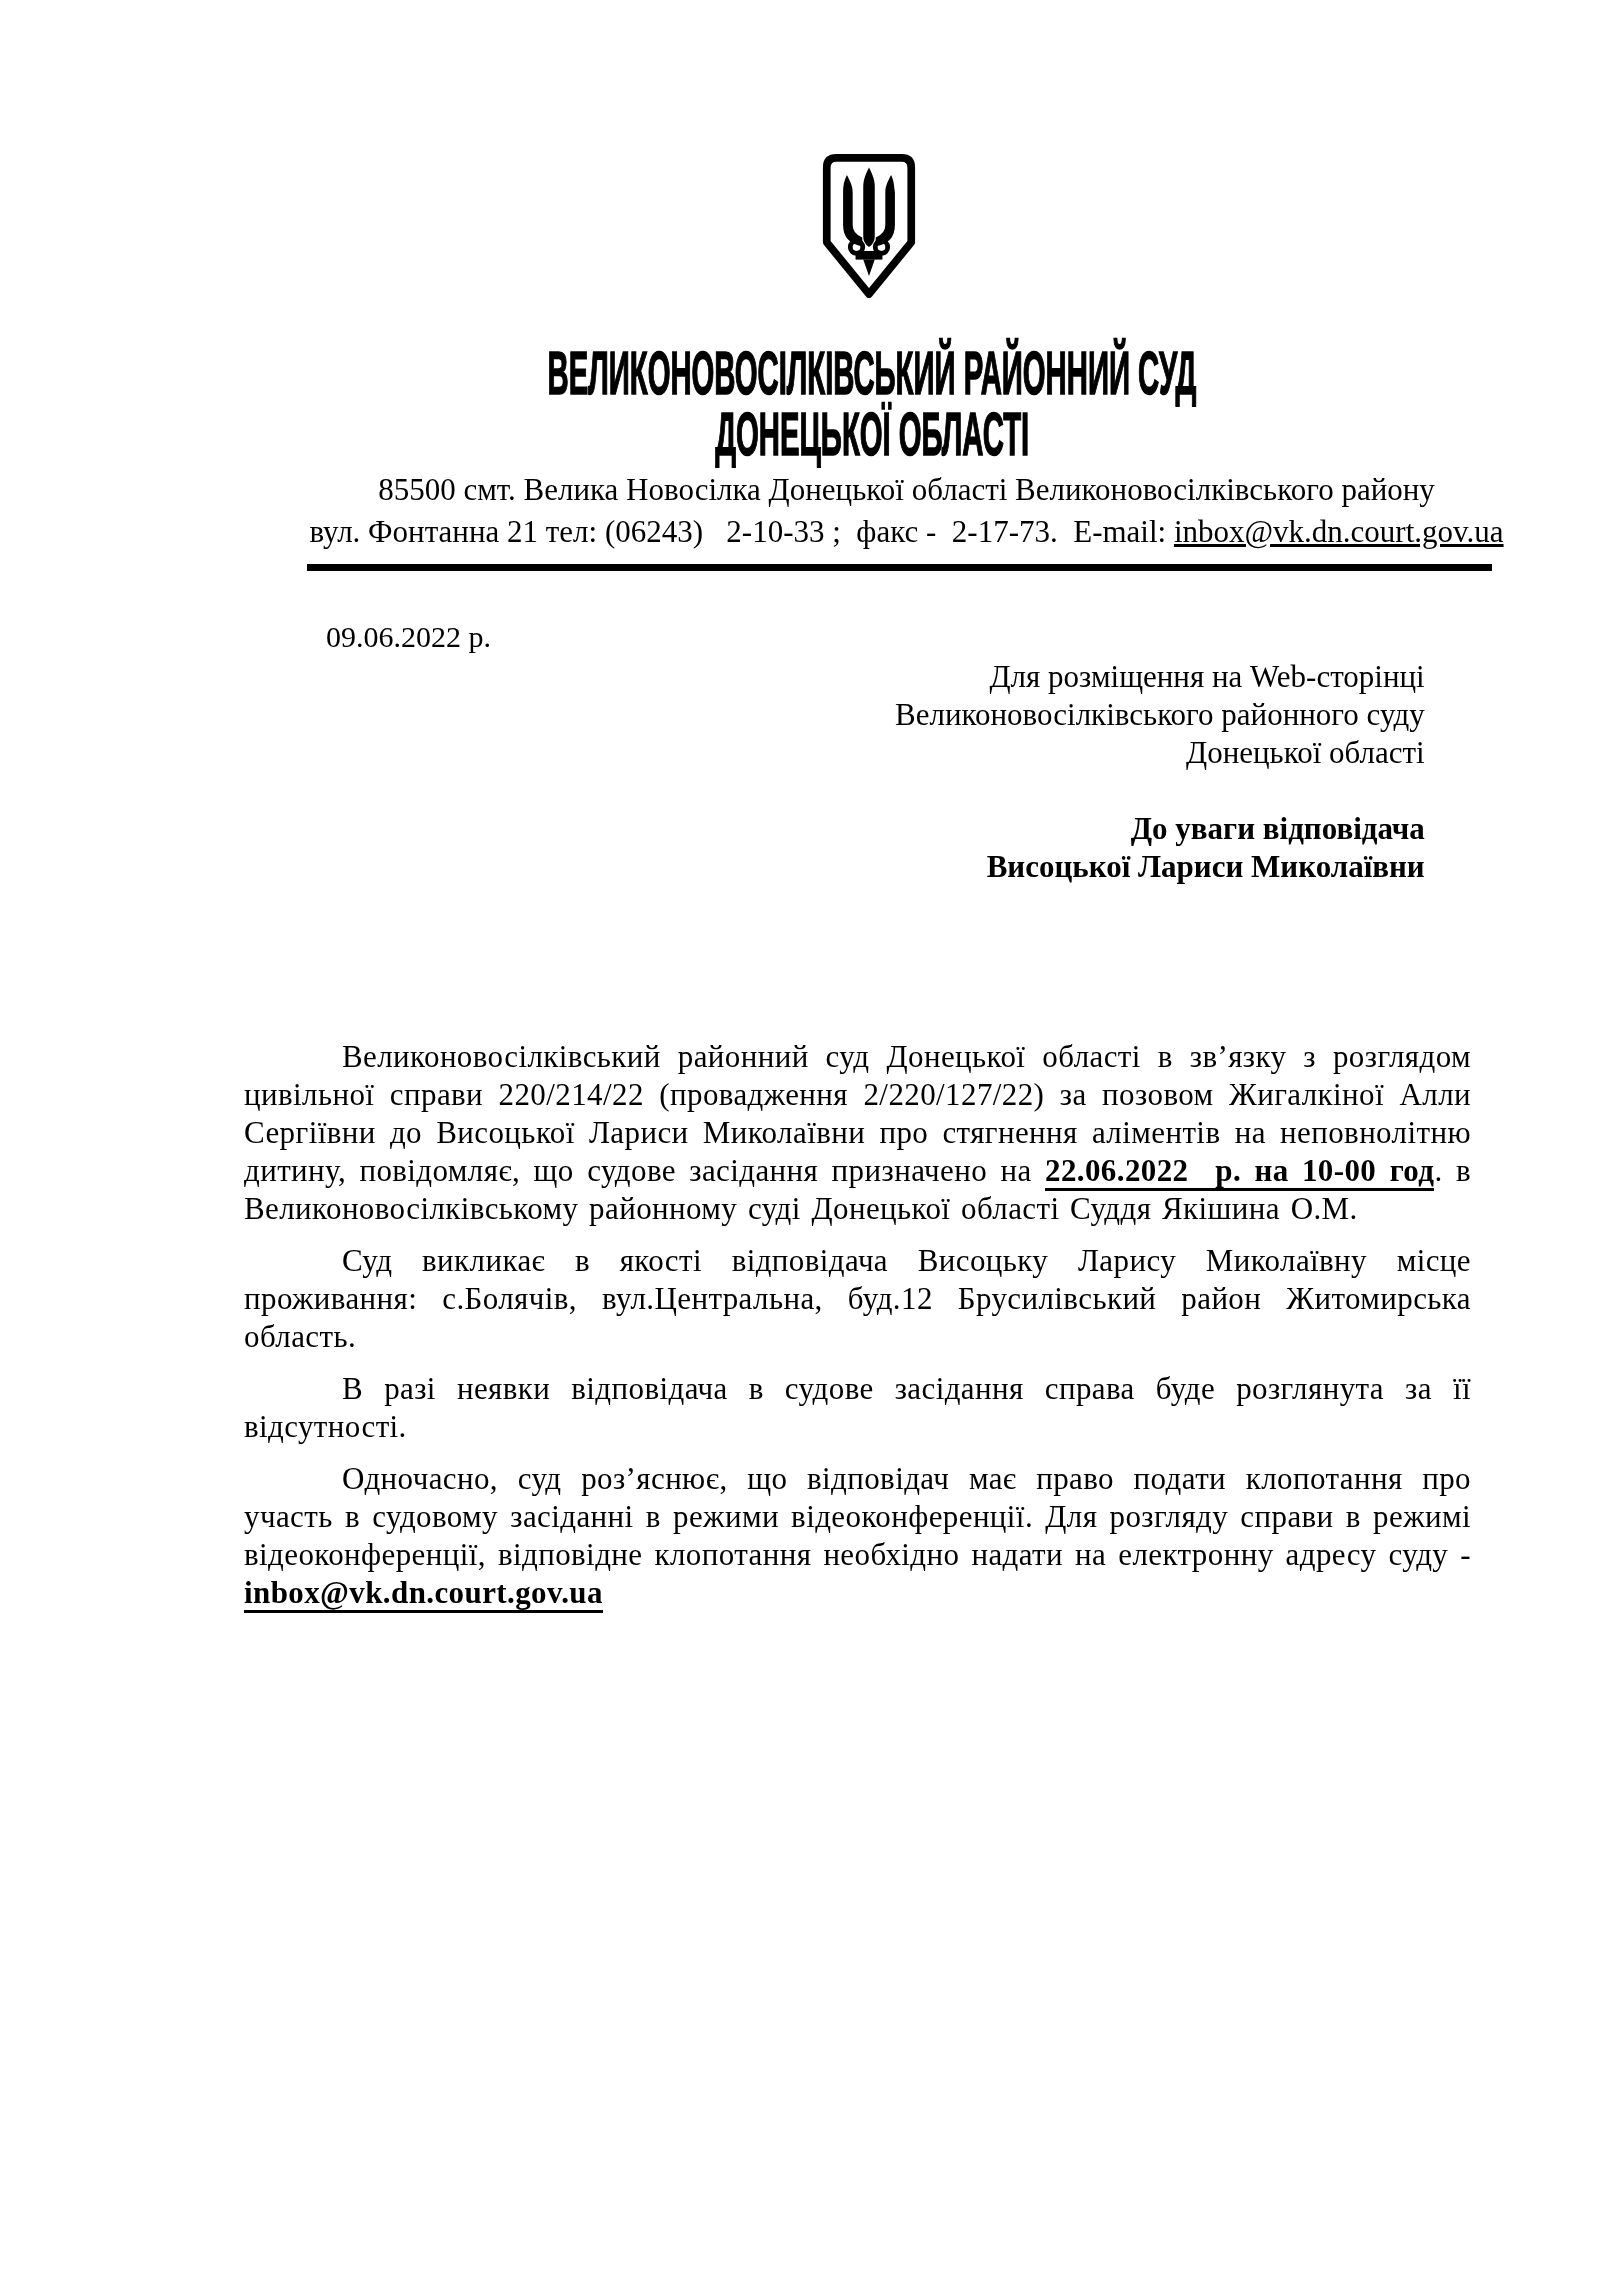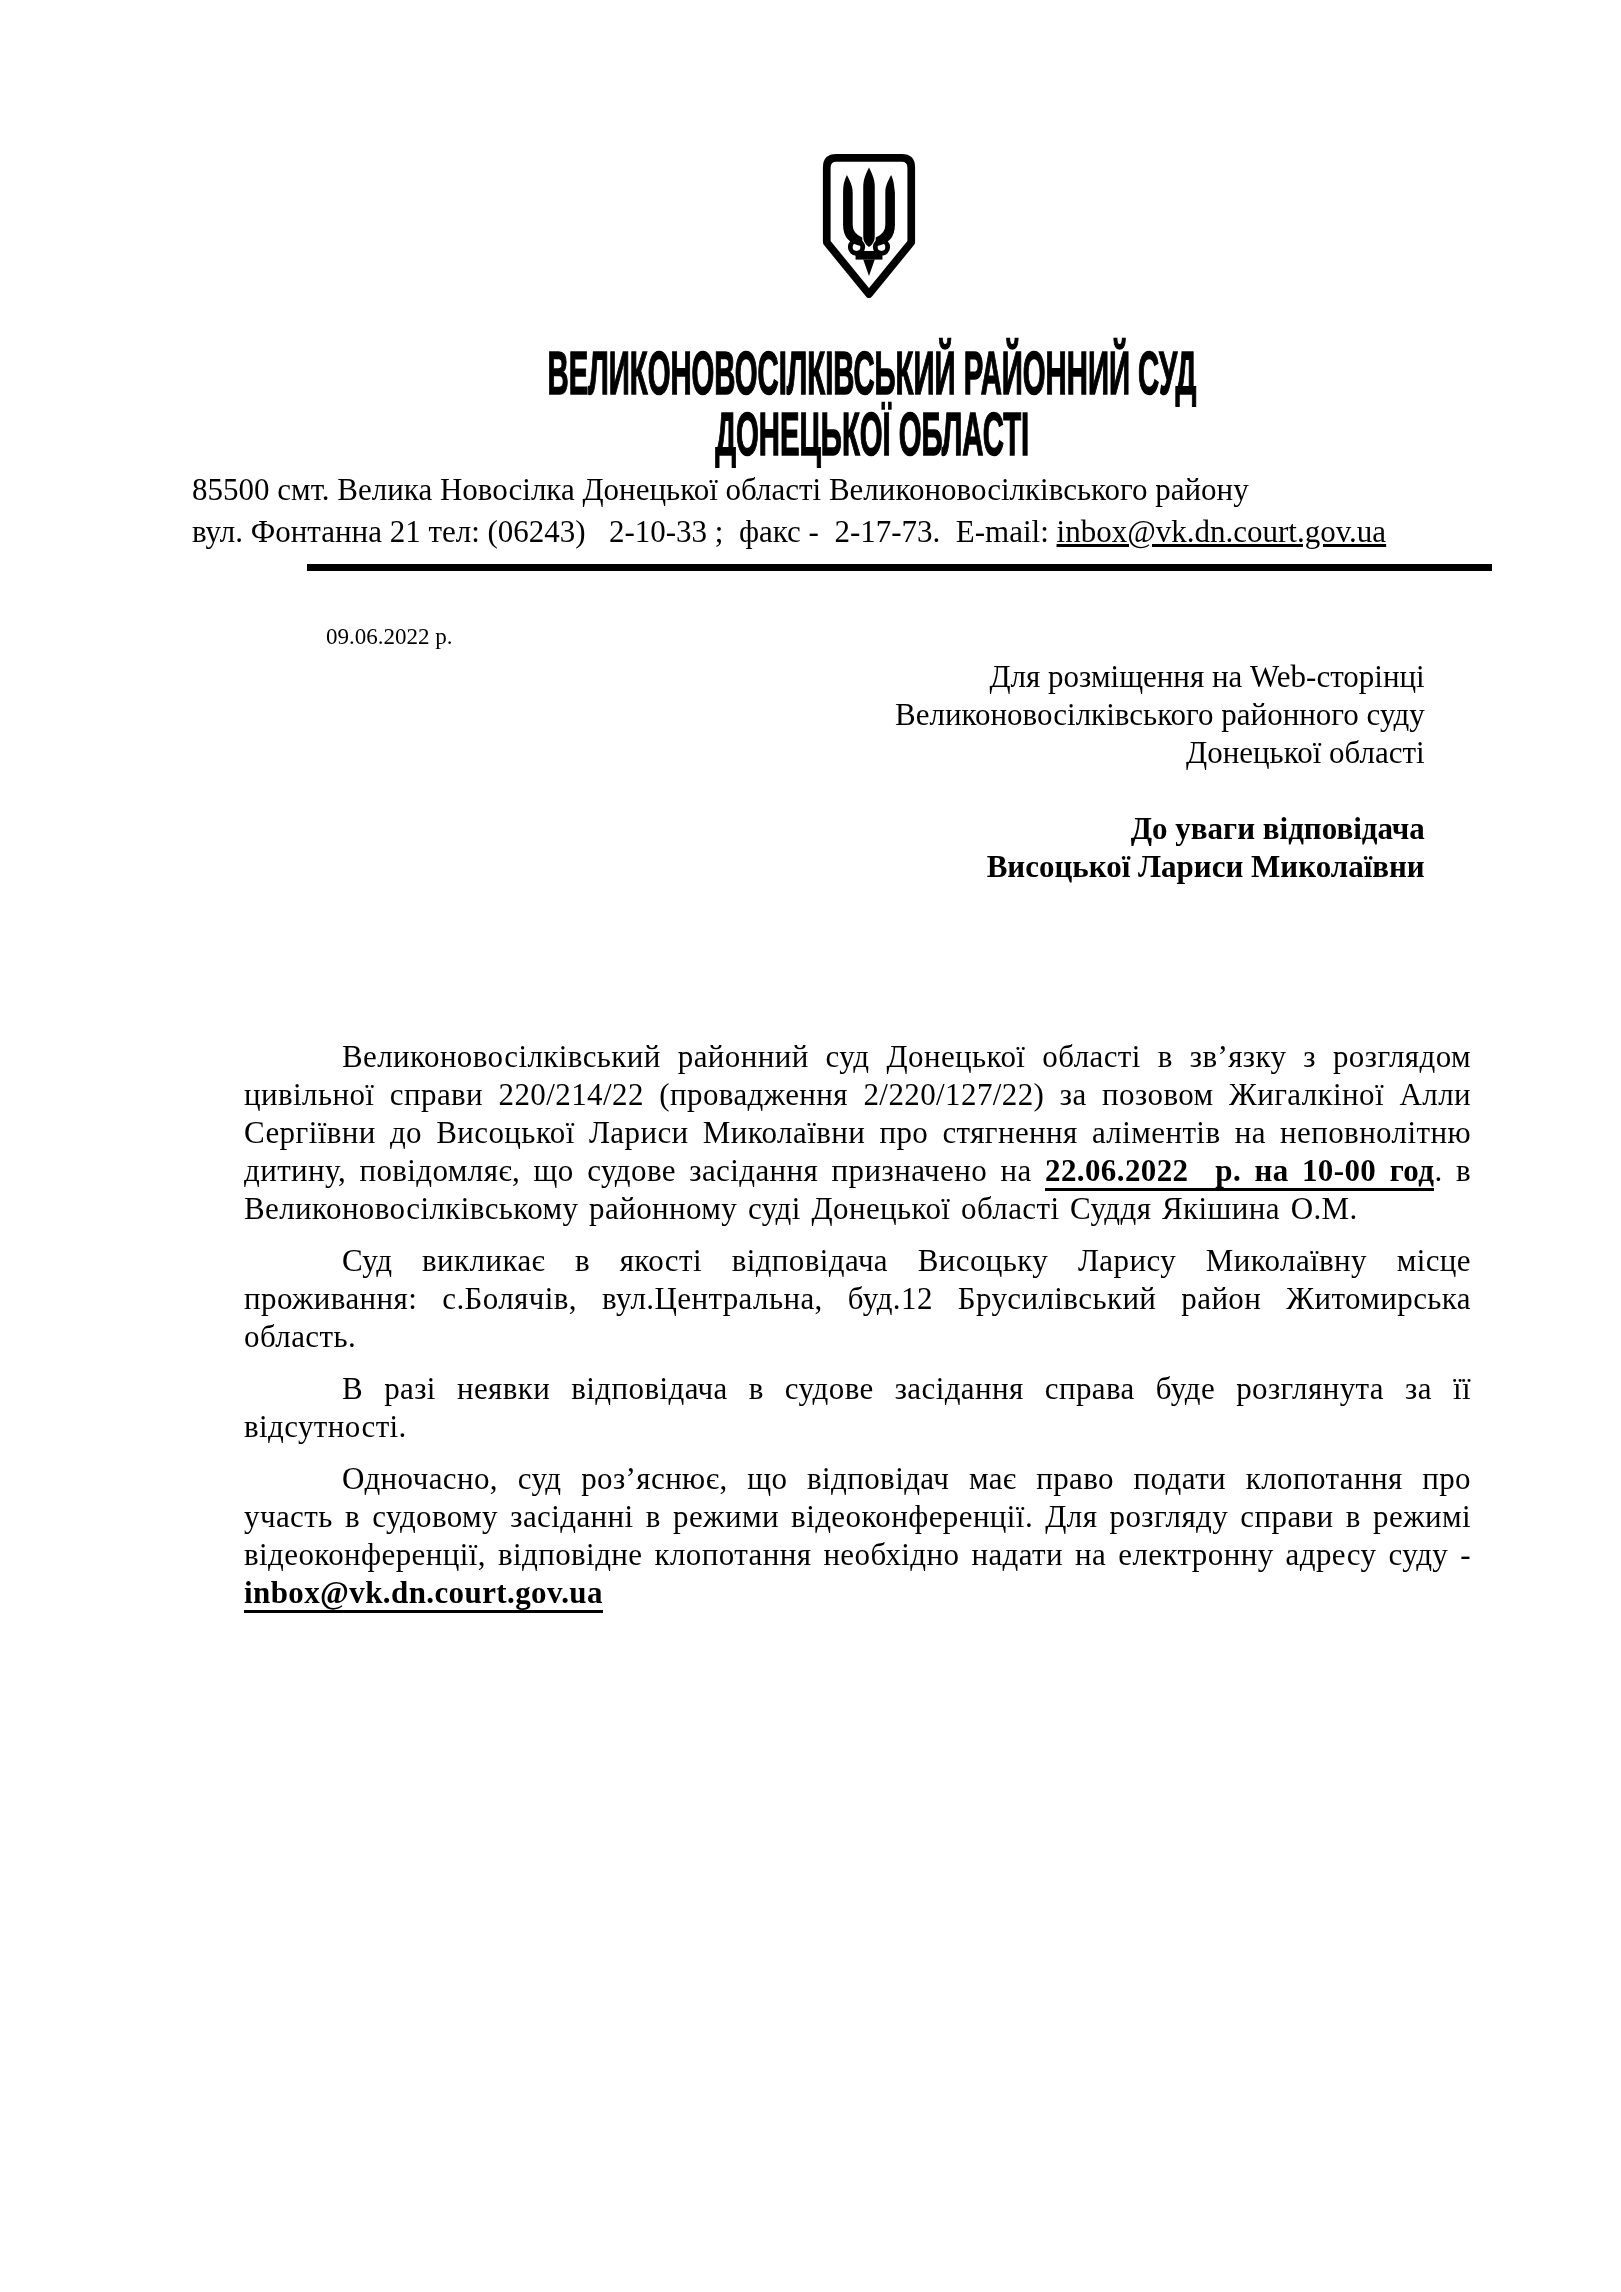--- a/index.html
+++ b/index.html
@@ -17,27 +17,27 @@
     font-family:"Liberation Sans","DejaVu Sans",sans-serif; font-weight:bold;
   }
   .title-line { height:61px; line-height:61px; }
   .condensed {
     display:inline-block; white-space:nowrap; font-size:61px;
     transform:scaleX(0.48); transform-origin:50% 50%;
     -webkit-text-stroke:1.5px #000;
   }
   
   .address-block {
-    position:absolute; left:192px; top:469px; width:1429px; 
+    position:absolute; left:192px; top:469px; width:1429px; text-align:center;
     font-size:31px; line-height:42px; white-space:nowrap;
   }
   .email-underline { text-decoration:underline; }
   .rule { position:absolute; left:307px; top:564px; width:1185px; height:6.9px; background:#000; }
   
-  .date { position:absolute; left:326px; top:618px; font-size:23px; line-height:38px; }
+  .date { position:absolute; left:326px; top:618px; font-size:30px; line-height:38px; }
   .recipient { position:absolute; left:895px; top:658px; font-size:31px; line-height:38px;text-align:right; }
   .attention { margin-top:38px; font-weight:bold; }
   
   .body-text {
     position:absolute; left:230px; top:1024px; width:1255px;
     font-size:31px; line-height:38px; text-align:justify;
     letter-spacing:0.4px; word-spacing:2.5px;
   }
   .body-text p { text-indent:98px; margin:14px; }
   .hl { font-weight:bold; border-bottom:3.9px solid #000; }

